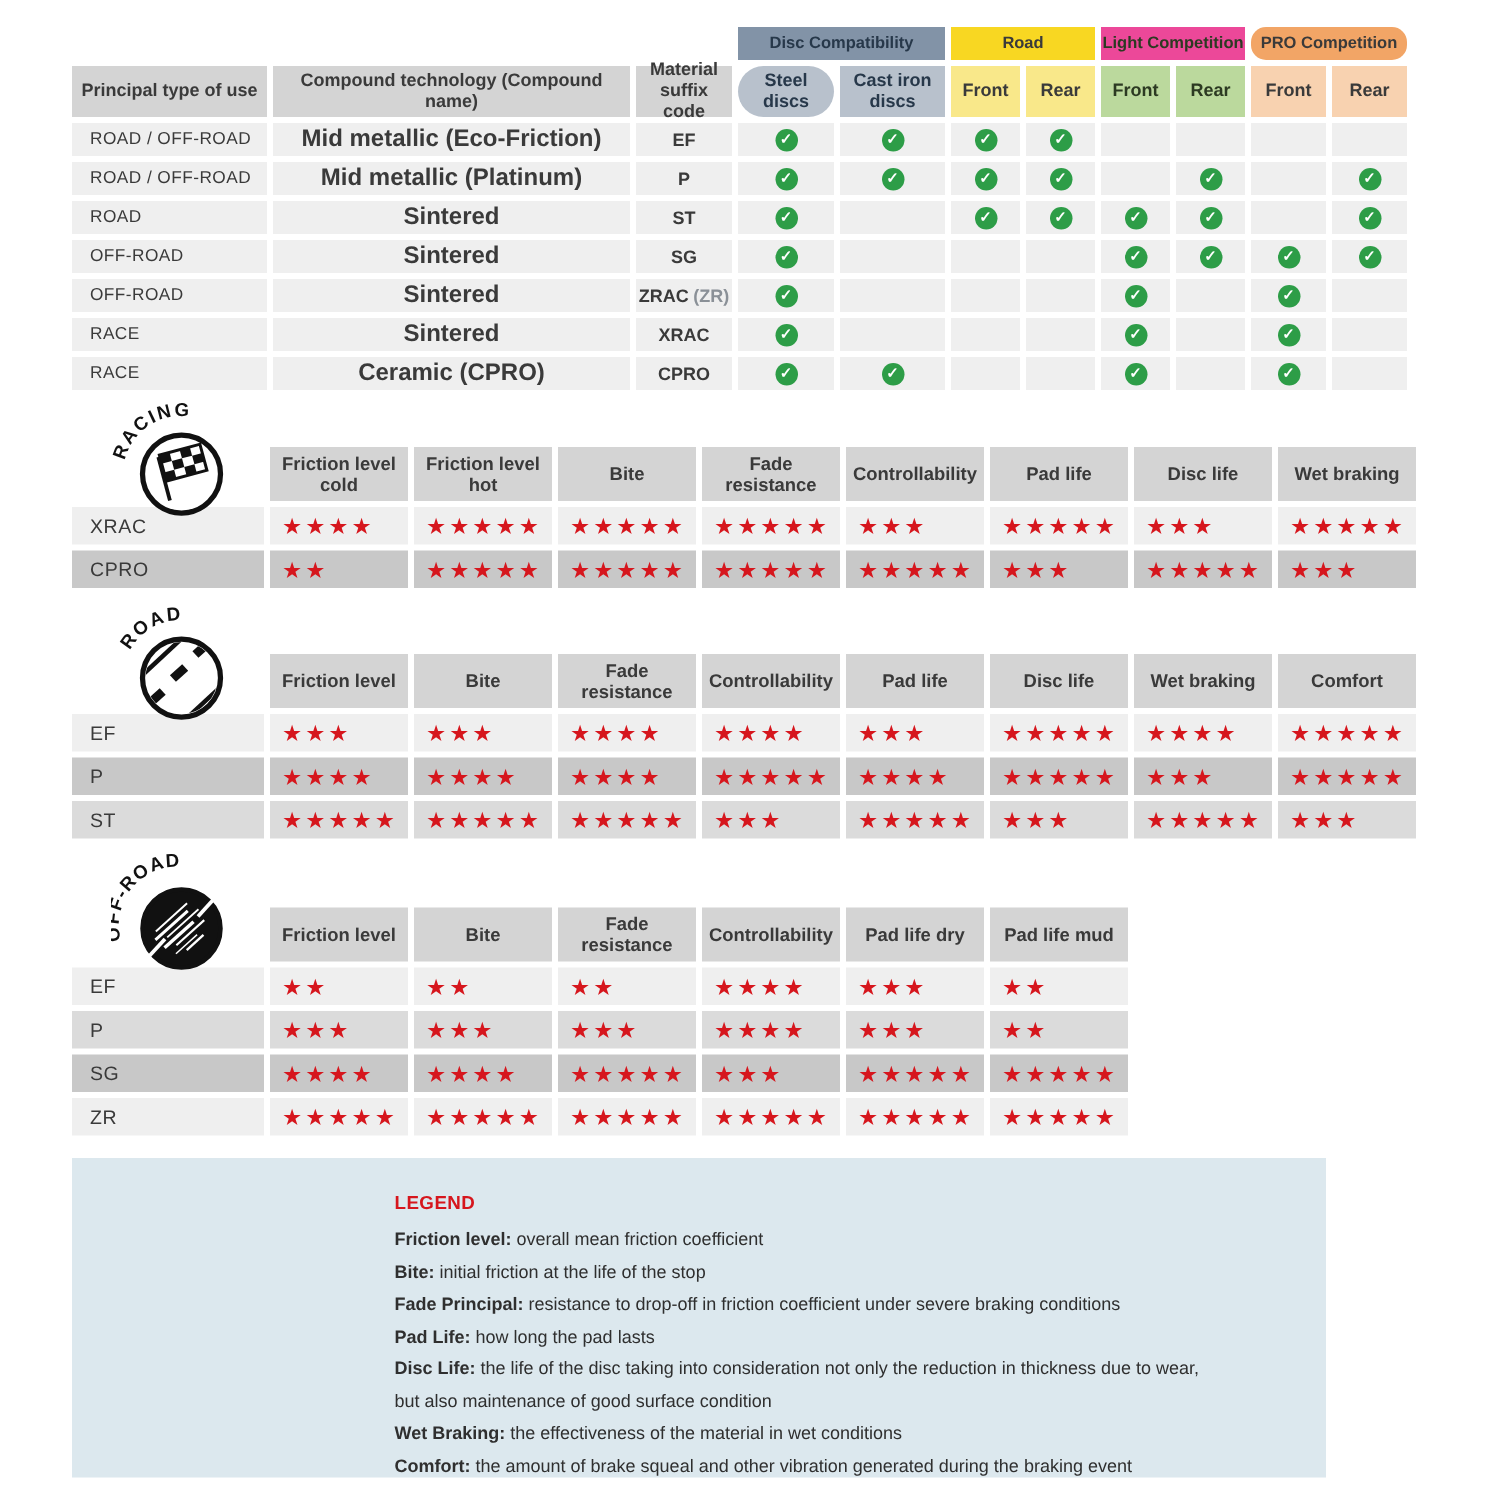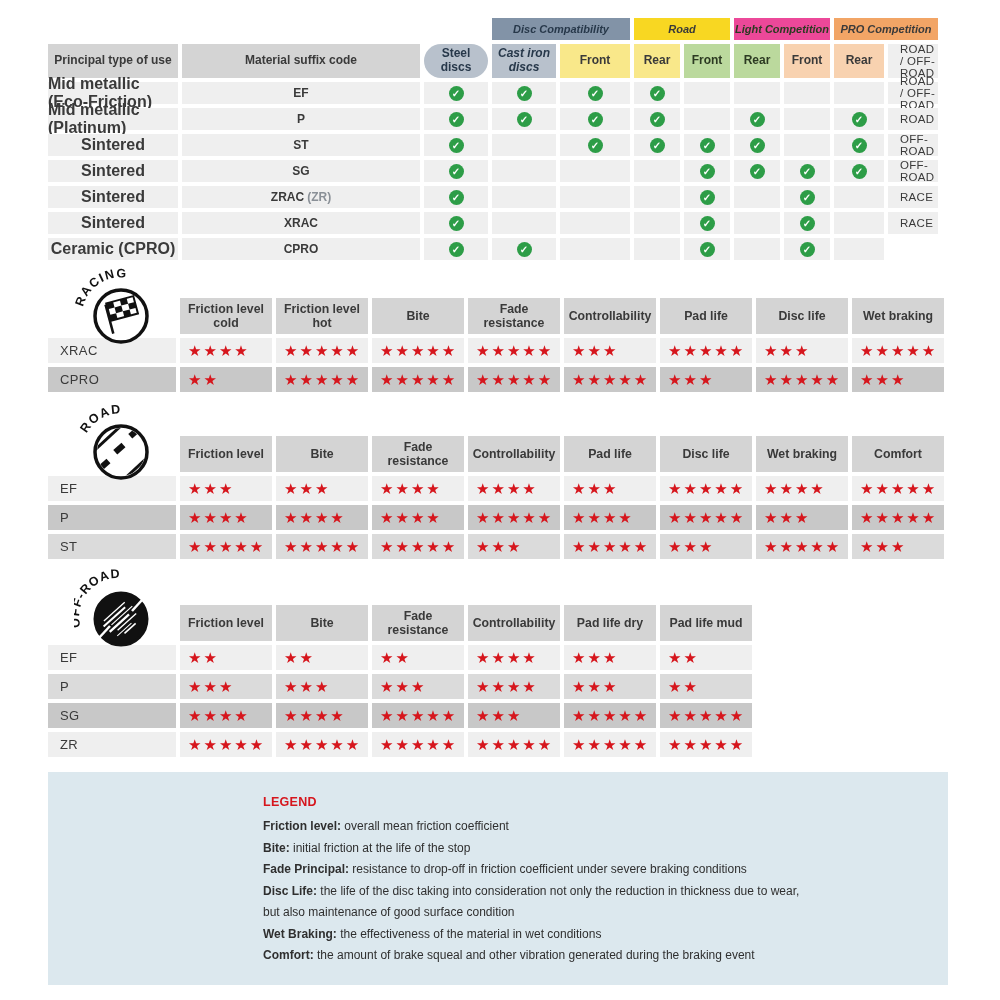--- a/index.html
+++ b/index.html
@@ -8,21 +8,21 @@
     font-family:"Liberation Sans", sans-serif;color:#3a3a3a;
   }
   
   .compat-grid{
     position:absolute;left:48px;top:18px;display:grid;
     grid-template-columns:130px 238px 64px 64px 70px 46px 46px 46px 46px 50px 50px;
     grid-template-rows:22px 34px;grid-auto-rows:22px;gap:4px;
   }
   .c{display:flex;align-items:center;justify-content:center;}
   .spacer{grid-column:span 3;}
-  .group-hd{grid-column:span 2;font-weight:bold;font-size:11px;white-space:nowrap;font-style:italic;}
+  .group-hd{grid-column:span 2;font-weight:bold;font-size:11px;white-space:nowrap;}
   .th{background:var(--header-gray,#d4d4d4);font-weight:bold;font-size:12px;
       text-align:center;line-height:1.15;padding:0 2px;}
   .data{background:var(--row-light,#efefef);font-size:11.5px;}
   .use-cell{justify-content:flex-start;padding-left:12px;letter-spacing:.3px;}
   .tech-cell{font-weight:bold;font-size:16px;}
   .code-cell{font-weight:bold;font-size:12px;}
   .code-note{color:#8a9097;margin-left:3px;font-weight:bold;}
   .check{width:15px;height:15px;border-radius:50%;background:var(--check-green,#2d9d47);
          color:#fff;font-size:10px;font-weight:bold;display:flex;align-items:center;justify-content:center;}
   
@@ -37,40 +37,41 @@
   .corner{background:transparent;}
   .rh{background:var(--header-gray,#d4d4d4);font-weight:bold;font-size:12.3px;
       display:flex;align-items:center;justify-content:center;text-align:center;line-height:1.15;padding:0 2px;}
   .row-label{display:flex;align-items:center;padding-left:12px;font-size:13px;letter-spacing:.4px;}
   .stars{display:flex;align-items:center;padding-left:8px;color:var(--star-red,#d6161d);
          font-size:15px;letter-spacing:2px;white-space:nowrap;overflow:hidden;}
   .tone-light{background:var(--row-light,#efefef);}
   .tone-mid{background:var(--row-mid,#dbdbdb);}
   .tone-dark{background:var(--row-dark,#c8c8c8);}
   
-  .legend{position:absolute;left:48px;top:772px;width:900px;height:213px;
+  .legend{position:absolute;left:48px;top:772px;width:836px;height:213px;
           background:var(--legend-bg,#dce8ee);box-sizing:border-box;padding:23px 36px 0 215px;}
   .legend-title{color:var(--star-red,#d6161d);font-weight:bold;font-size:12.5px;
                 letter-spacing:.3px;margin-bottom:7px;}
   .legend-line{font-size:12px;color:#2f2f2f;line-height:21.5px;}
   .legend-term{font-weight:bold;}
 </style>
 </head>
 <body>
 
 <div class="compat-grid" id="compat-grid">
     <div class="spacer"></div>
     <div class="c group-hd" style="background: rgb(130, 147, 167); color: rgb(39, 56, 74);">Disc Compatibility</div>
     <div class="c group-hd" style="background: rgb(248, 215, 34); color: rgb(58, 58, 58);">Road</div>
     <div class="c group-hd" style="background: #ec4899; color: rgb(44, 58, 34);">Light Competition</div>
-    <div class="c group-hd" style="background: rgb(242, 165, 102); color: rgb(58, 58, 58);">PRO Competition</div>
+    <div class="c group-hd" style="background: rgb(242, 165, 102); color: rgb(58, 58, 58); border-radius: 10px;">PRO Competition</div>
     <div class="c th">Principal type of use</div>
+    <div class="c th">Compound technology (Compound name)</div>
     <div class="c th">Material suffix code</div>
     <div class="c th" style="background: rgb(184, 193, 204); color: rgb(39, 56, 74); border-radius: 17px;">Steel discs</div>
-    <div class="c th" style="background: rgb(184, 193, 204); color: rgb(39, 56, 74); font-style: italic;">Cast iron discs</div>
+    <div class="c th" style="background: rgb(184, 193, 204); color: rgb(39, 56, 74);">Cast iron discs</div>
     <div class="c th" style="background: rgb(249, 232, 138); color: rgb(58, 58, 58);">Front</div>
     <div class="c th" style="background: rgb(249, 232, 138); color: rgb(58, 58, 58);">Rear</div>
     <div class="c th" style="background: rgb(187, 217, 157); color: rgb(44, 58, 34);">Front</div>
     <div class="c th" style="background: rgb(187, 217, 157); color: rgb(44, 58, 34);">Rear</div>
     <div class="c th" style="background: rgb(248, 210, 176); color: rgb(58, 58, 58);">Front</div>
     <div class="c th" style="background: rgb(248, 210, 176); color: rgb(58, 58, 58);">Rear</div>
     <div class="c data use-cell">ROAD / OFF-ROAD</div>
     <div class="c data tech-cell">Mid metallic (Eco-Friction)</div>
     <div class="c data code-cell">EF</div>
     <div class="c data">
@@ -385,18 +386,19 @@
       <div class="stars tone-light">★★★★★</div>
     </div>
 </div>
 
 <div class="legend">
   <div class="legend-title">LEGEND</div>
   <div id="legend-items">
       <div class="legend-line"><span class="legend-term">Friction level: </span><span class="legend-text">overall mean friction coefficient</span></div>
       <div class="legend-line"><span class="legend-term">Bite: </span><span class="legend-text">initial friction at the life of the stop</span></div>
       <div class="legend-line"><span class="legend-term">Fade Principal: </span><span class="legend-text">resistance to drop-off in friction coefficient under severe braking conditions</span></div>
+      <div class="legend-line"><span class="legend-term">Pad Life: </span><span class="legend-text">how long the pad lasts</span></div>
       <div class="legend-line"><span class="legend-term">Disc Life: </span><span class="legend-text">the life of the disc taking into consideration not only the reduction in thickness due to wear,</span></div>
       <div class="legend-line"><span class="legend-text">but also maintenance of good surface condition</span></div>
       <div class="legend-line"><span class="legend-term">Wet Braking: </span><span class="legend-text">the effectiveness of the material in wet conditions</span></div>
       <div class="legend-line"><span class="legend-term">Comfort: </span><span class="legend-text">the amount of brake squeal and other vibration generated during the braking event</span></div>
     </div>
 </div>
 
 </body></html>

